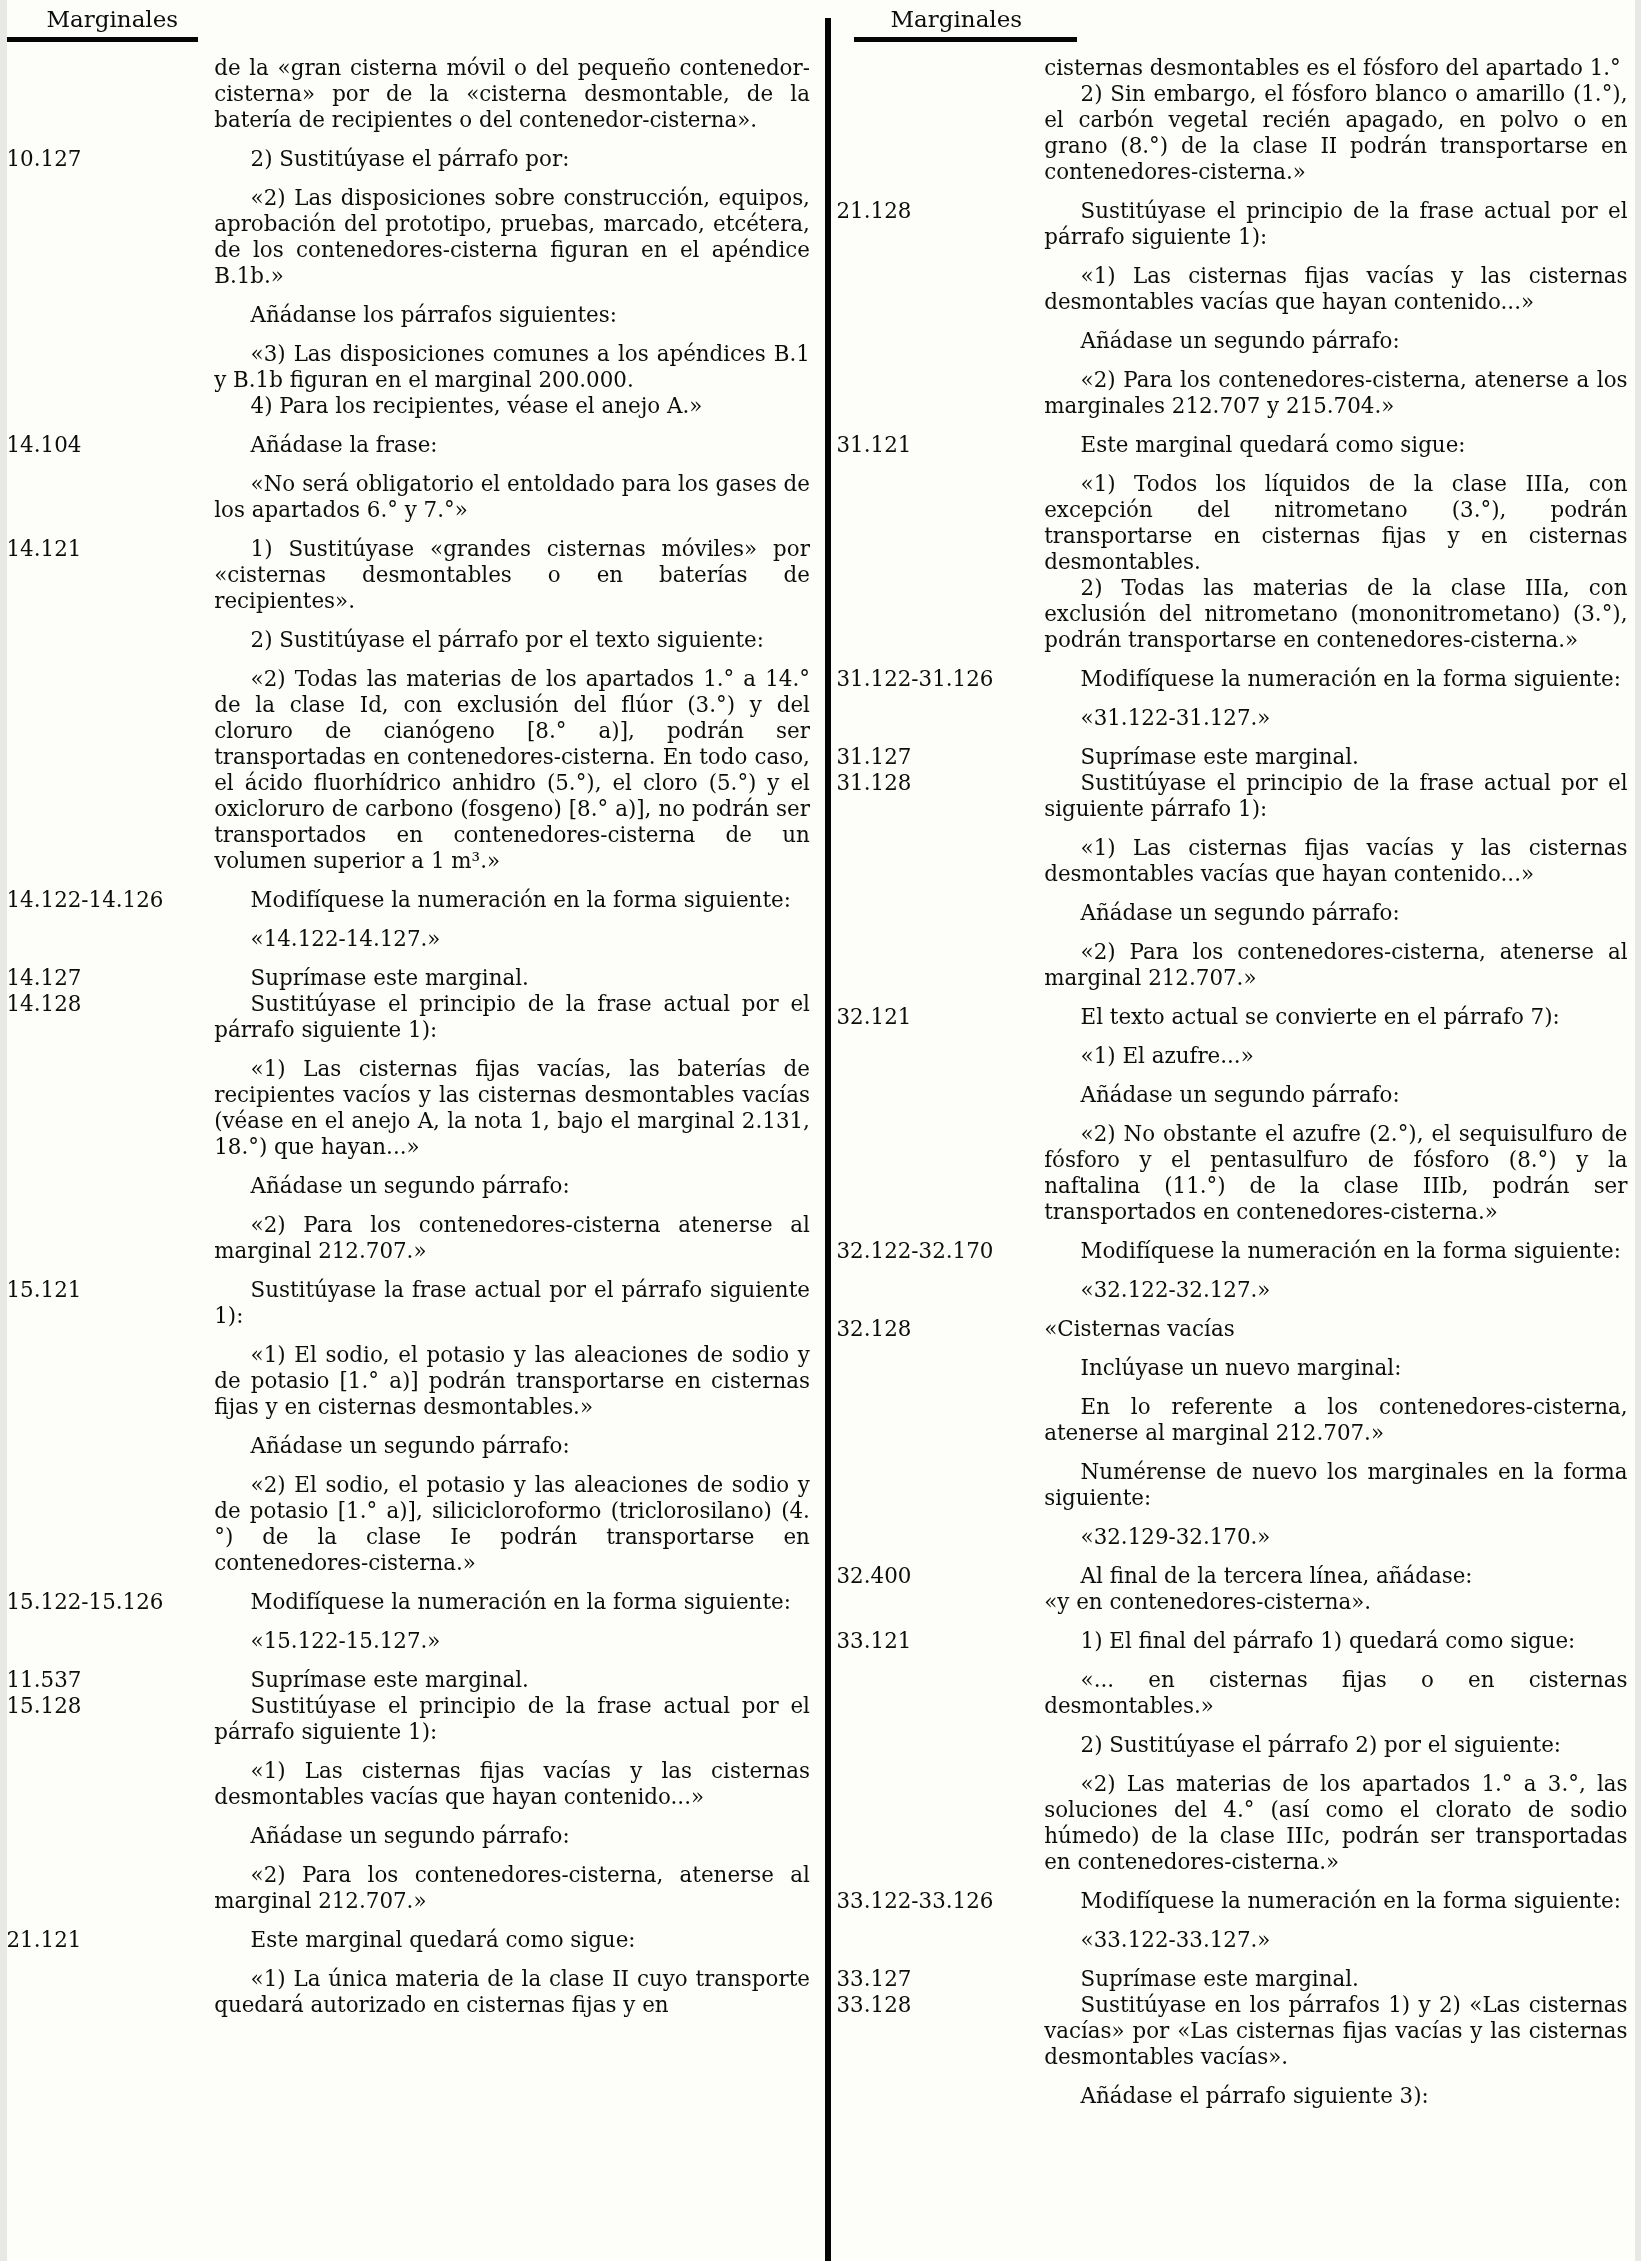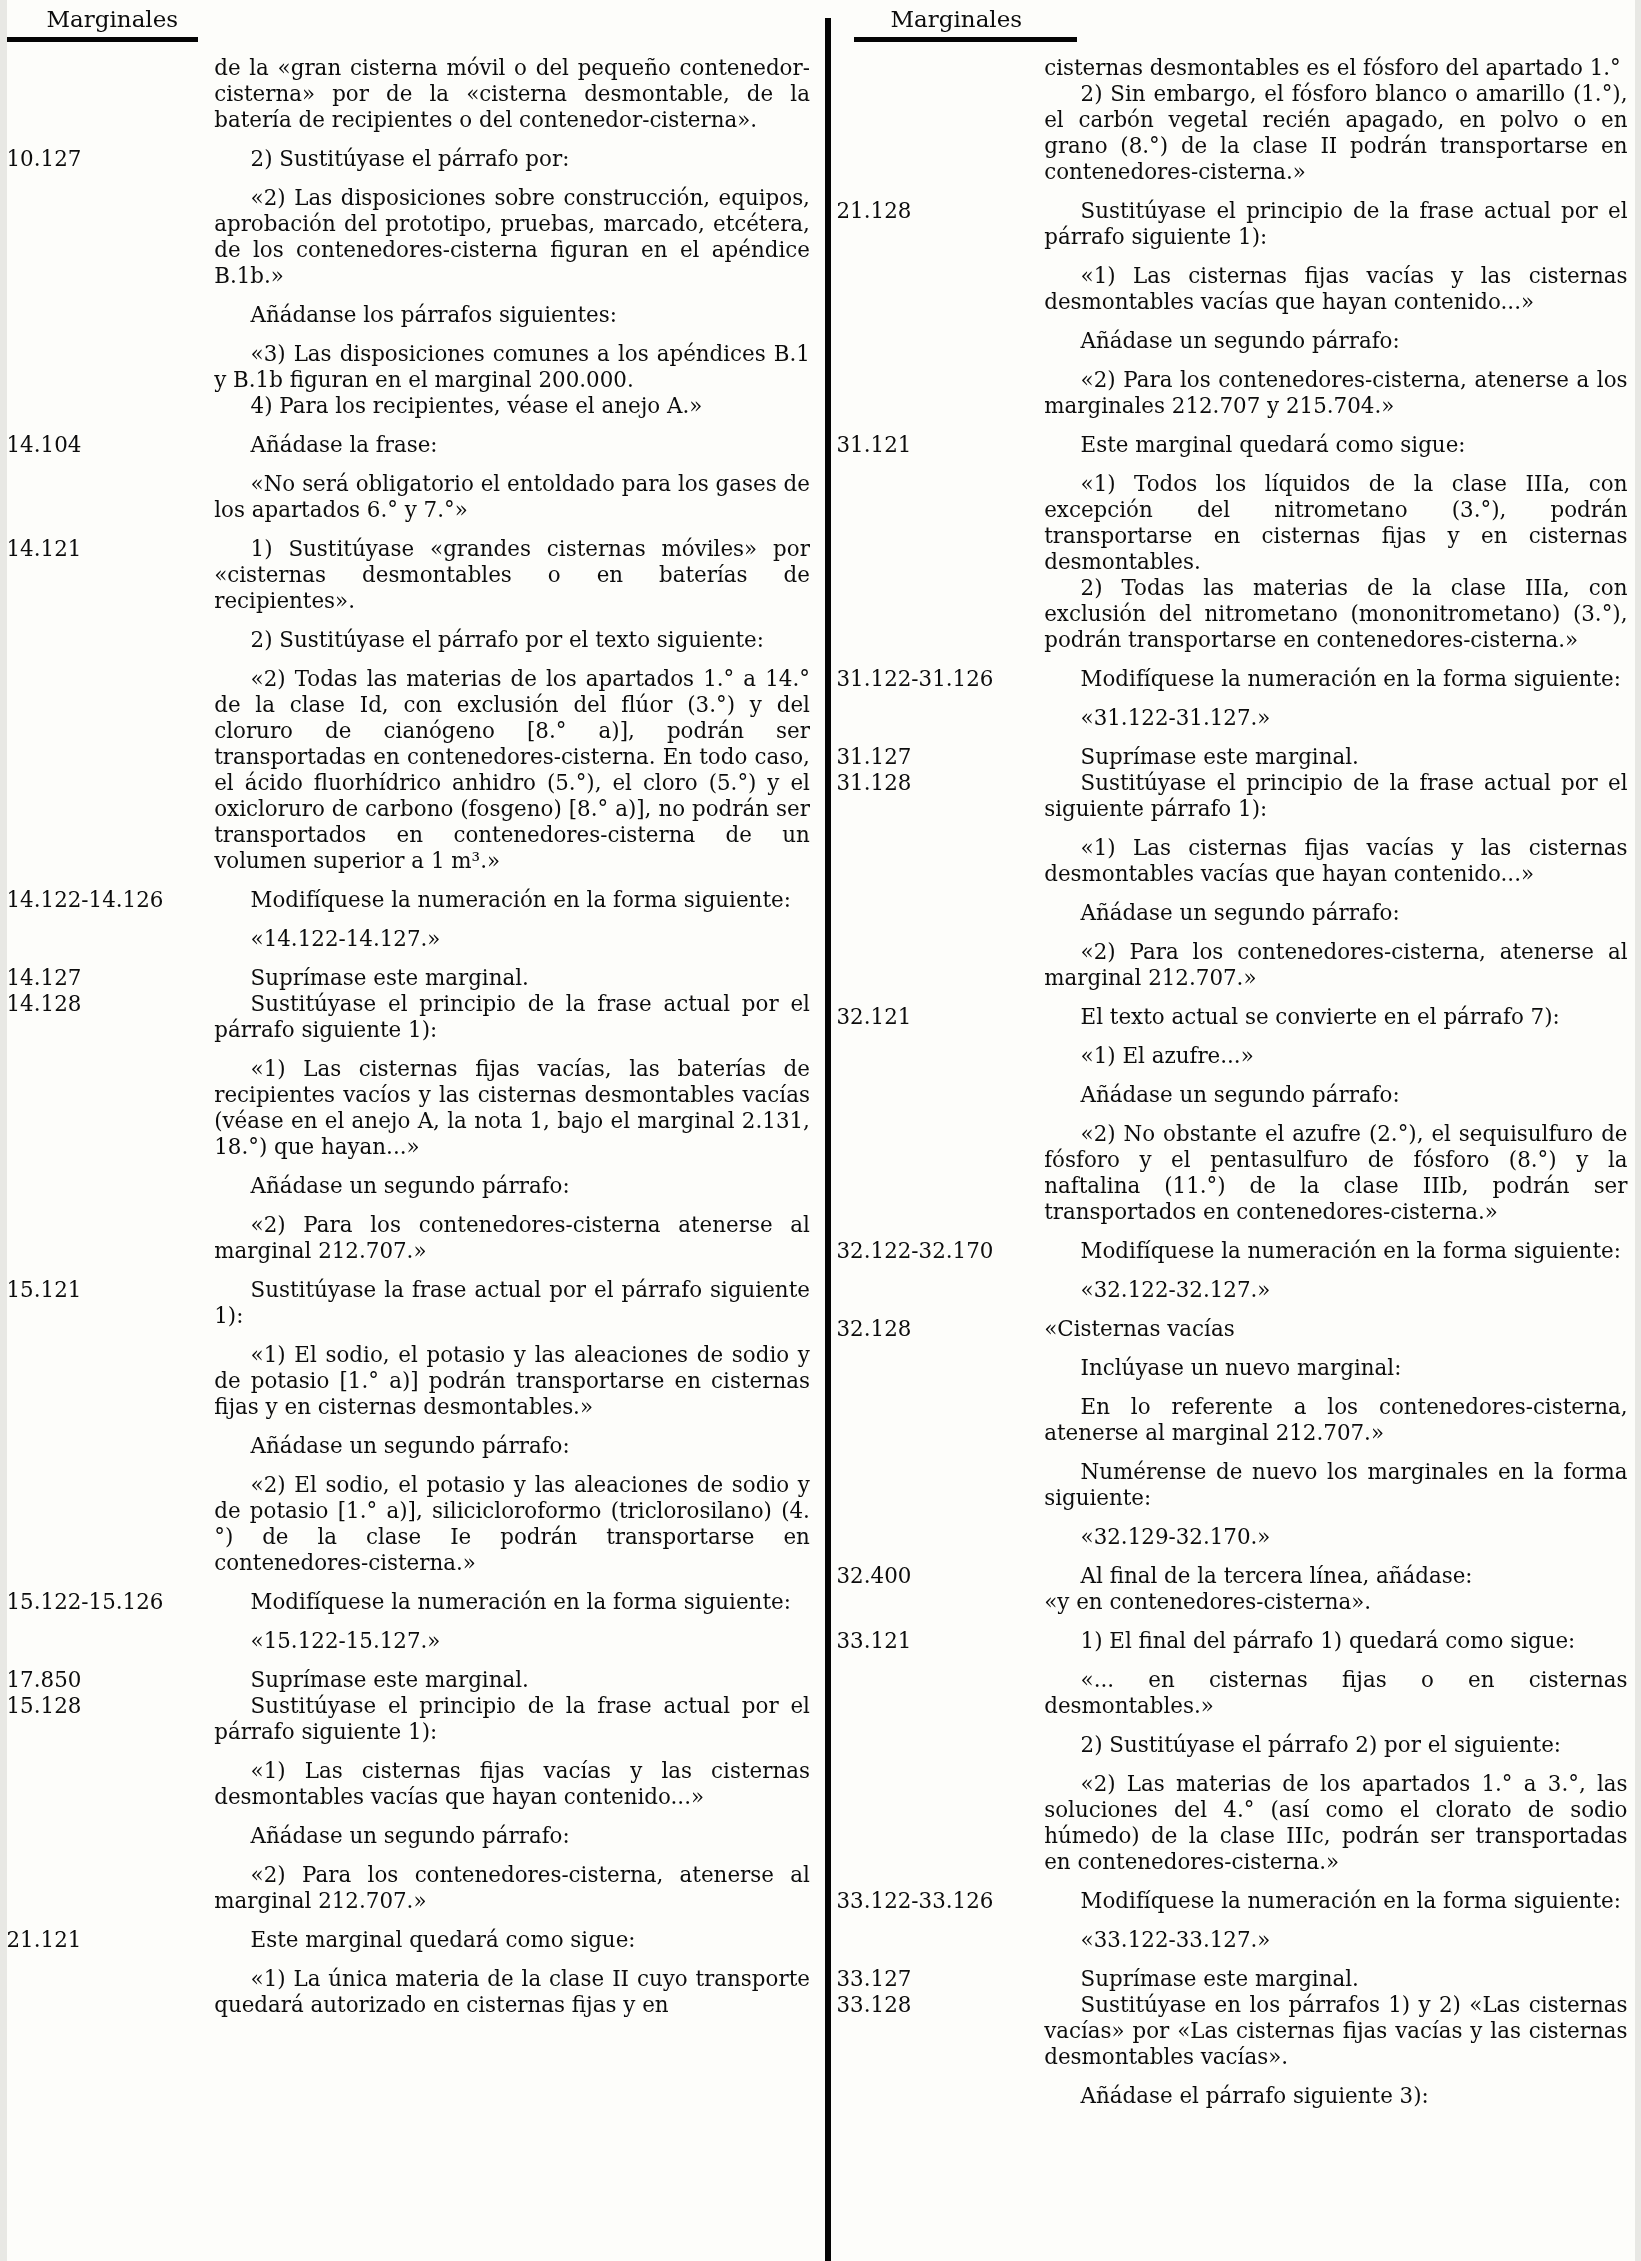--- a/index.html
+++ b/index.html
@@ -152,21 +152,21 @@
           </div>
         </div>
         <div class="entry">
           <div class="marginal">15.122-15.126</div>
           <div class="entry-body">
             <p class="para">Modifíquese la numeración en la forma siguiente:</p>
             <p class="para">«15.122-15.127.»</p>
           </div>
         </div>
         <div class="entry">
-          <div class="marginal">17.850</div>
+          <div class="marginal">11.537</div>
           <div class="entry-body">
             <p class="para">Suprímase este marginal.</p>
           </div>
         </div>
         <div class="entry tight">
           <div class="marginal">15.128</div>
           <div class="entry-body">
             <p class="para">Sustitúyase el principio de la frase actual por el párrafo siguiente 1):</p>
             <p class="para">«1) Las cisternas fijas vacías y las cisternas desmontables vacías que hayan contenido...»</p>
             <p class="para">Añádase un segundo párrafo:</p>

